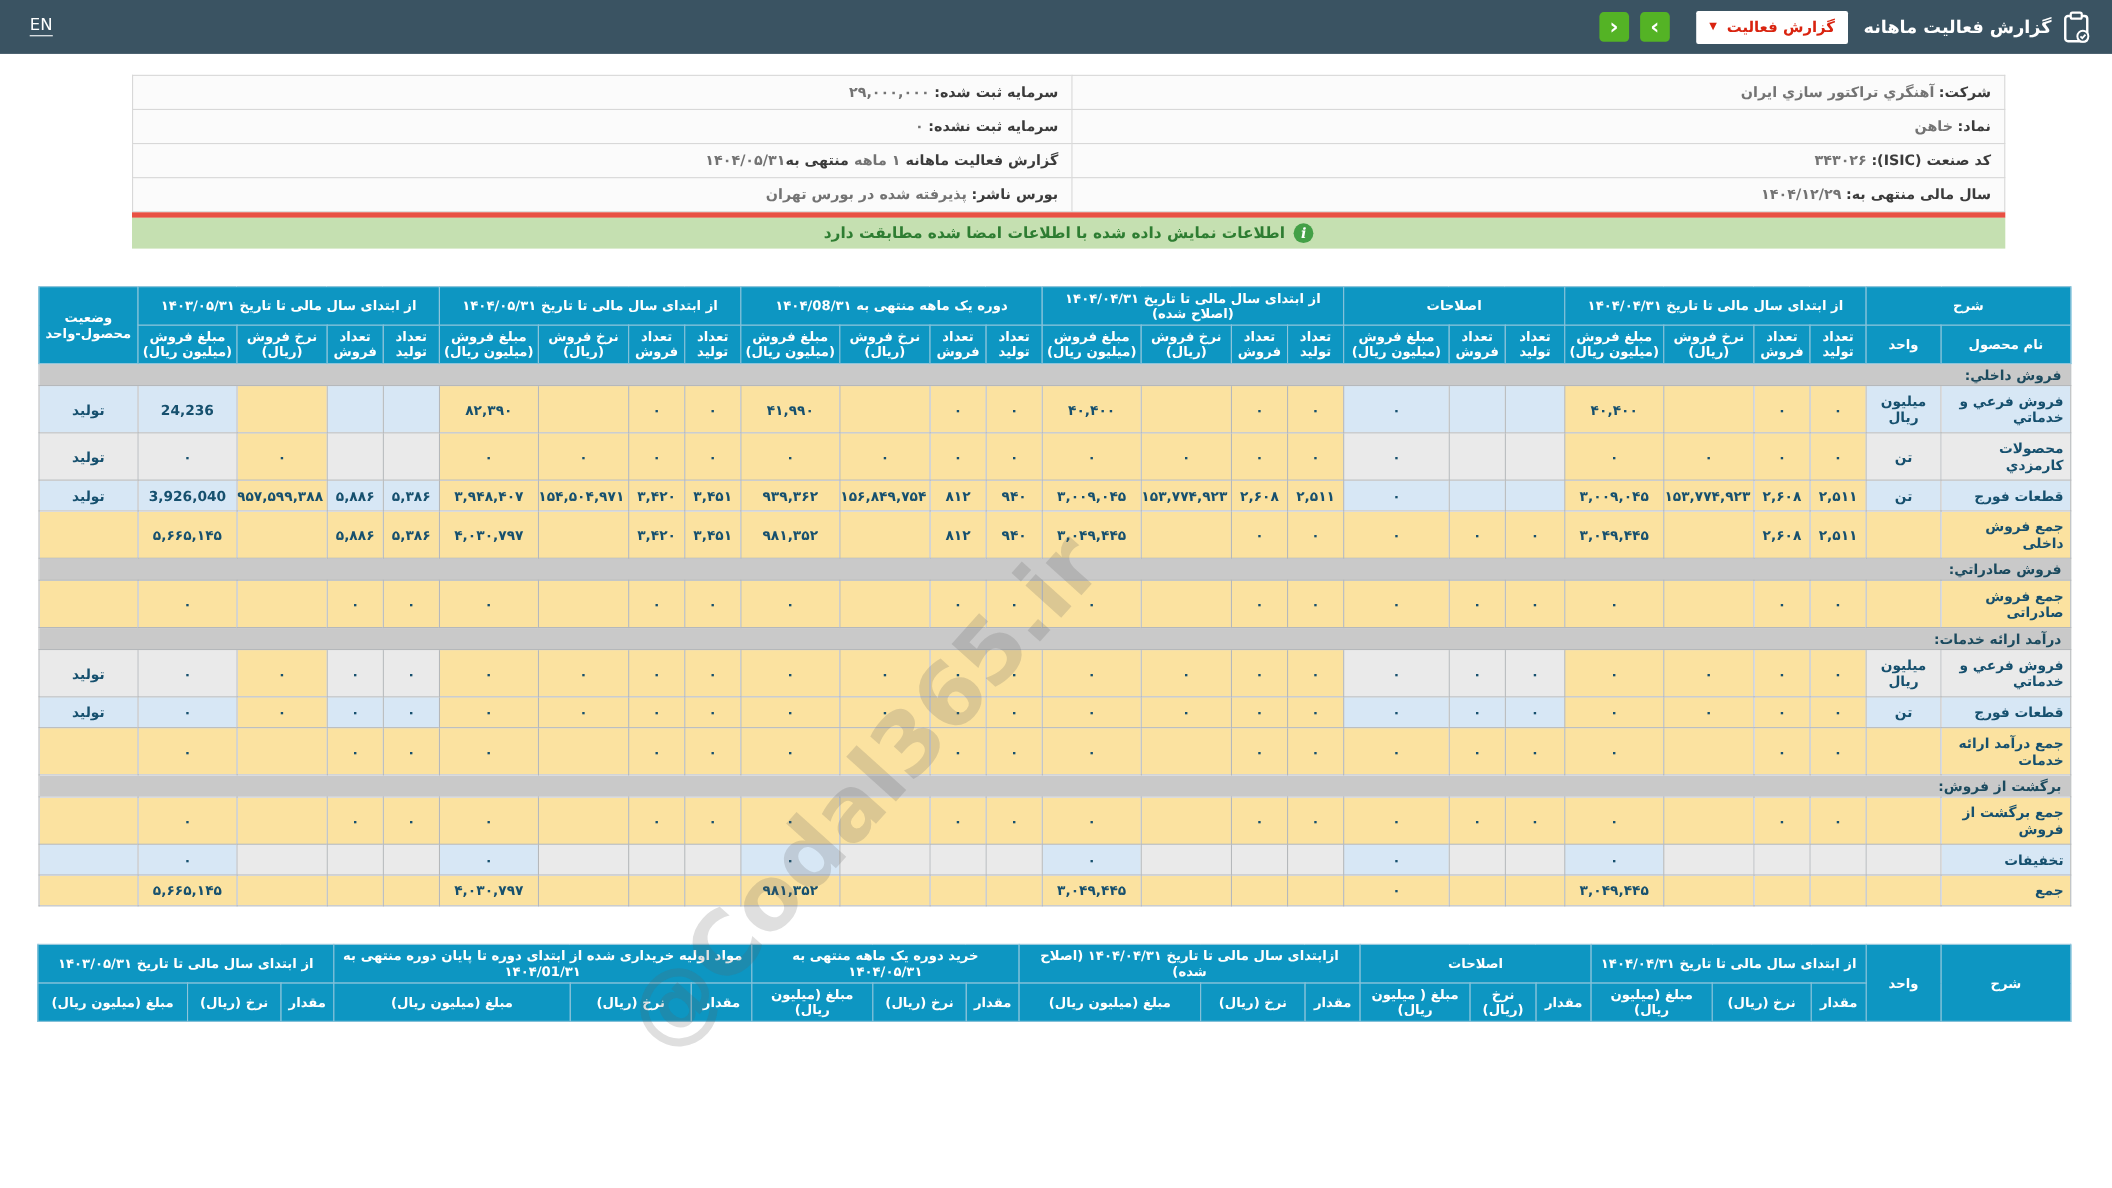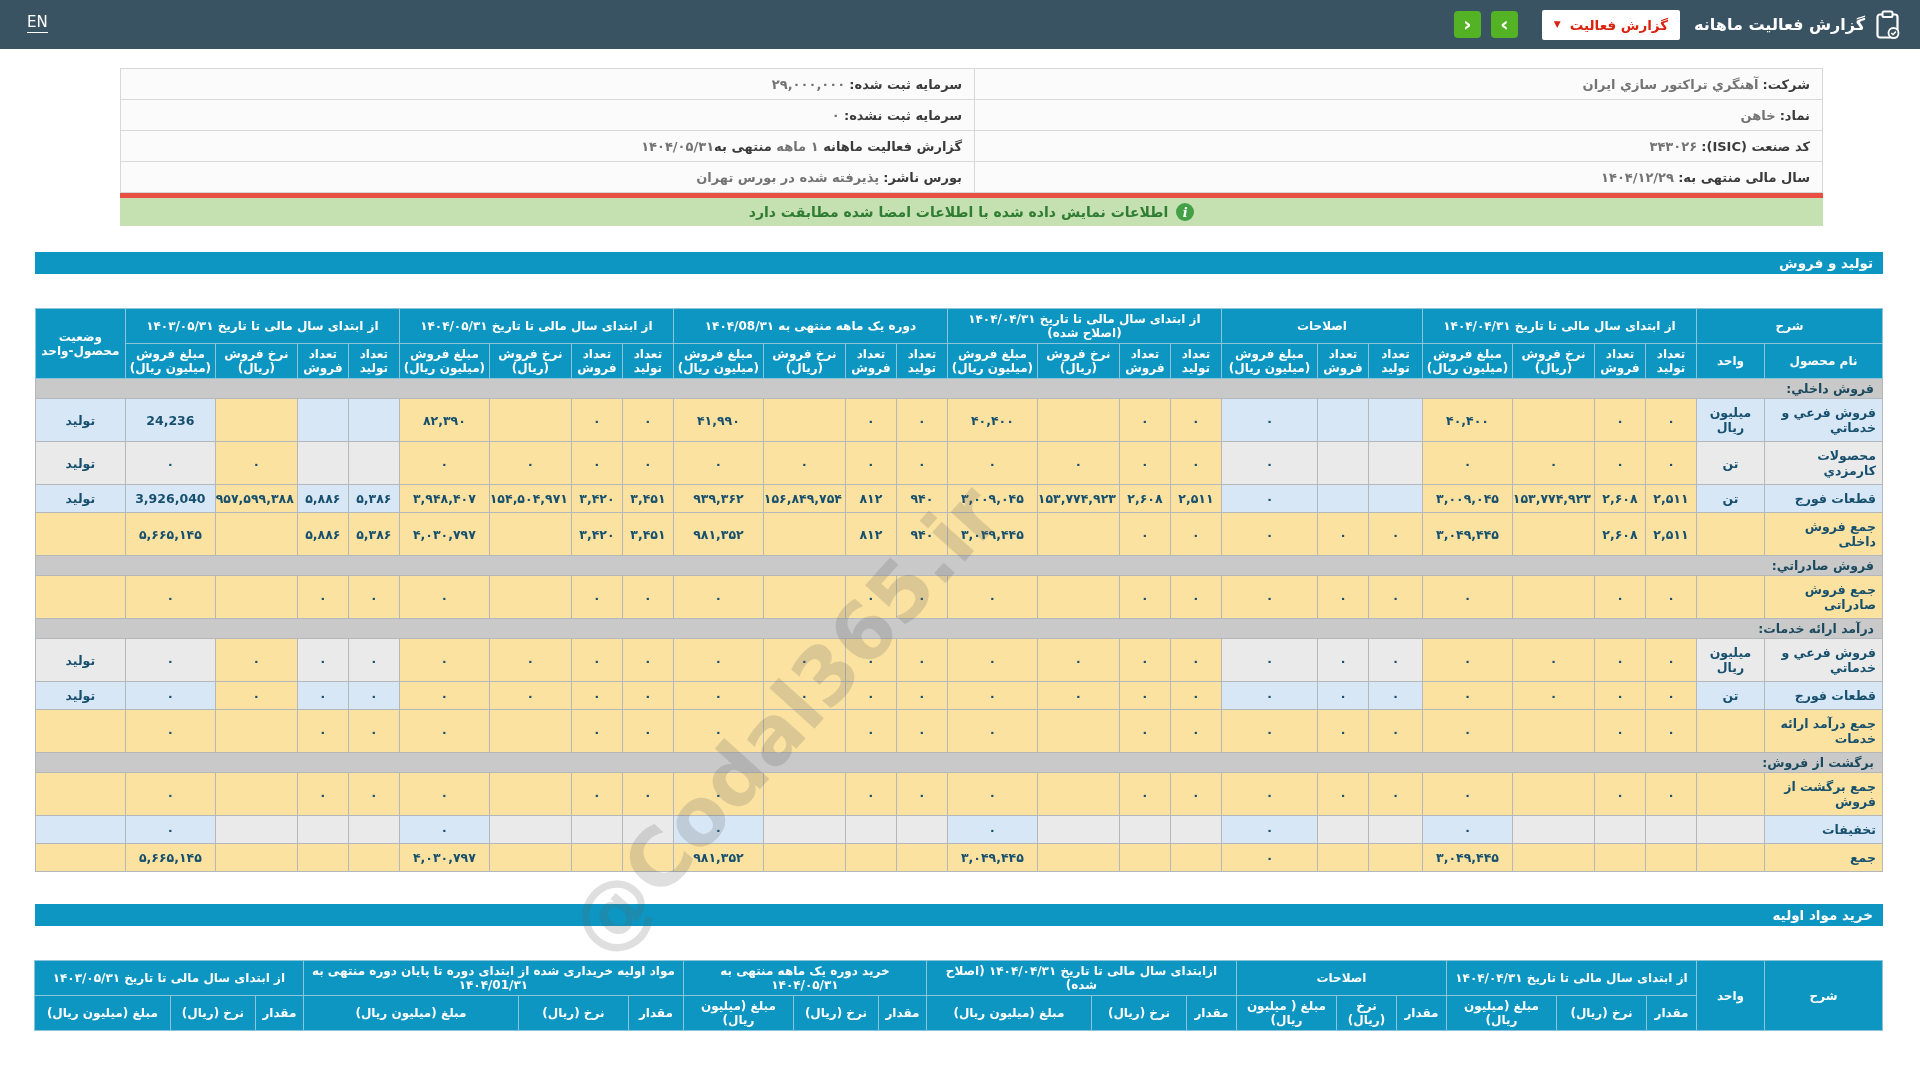--- a/index.html
+++ b/index.html
@@ -95,21 +95,20 @@
     </tbody>
       </table>
     <div class="redline"></div>
     <div class="notice">
       <span class="i-ic">i</span>
       <span>اطلاعات نمایش داده شده با اطلاعات امضا شده مطابقت دارد</span>
     </div>
   </section>
 
   <main class="content">
-    <div class="secbar">تولید و فروش</div>
     <table class="grid" id="prod">
       <colgroup>
           <col style="width: 118px;">
           <col style="width: 68px;">
           <col style="width: 51px;">
           <col style="width: 51px;">
           <col style="width: 82px;">
           <col style="width: 90px;">
           <col style="width: 54px;">
           <col style="width: 51px;">
@@ -488,21 +487,20 @@
             <td class="cy">۴,۰۳۰,۷۹۷</td>
             <td class="cy"></td>
             <td class="cy"></td>
             <td class="cy"></td>
             <td class="cy">۵,۶۶۵,۱۴۵</td>
             <td class="cy"></td>
           </tr>
         </tbody>
     </table>
 
-    <div class="secbar mt">خرید مواد اولیه</div>
     <table class="grid" id="mat">
       <colgroup>
           <col style="width: 118px;">
           <col style="width: 68px;">
           <col style="width: 50px;">
           <col style="width: 90px;">
           <col style="width: 110px;">
           <col style="width: 50px;">
           <col style="width: 60px;">
           <col style="width: 100px;">

